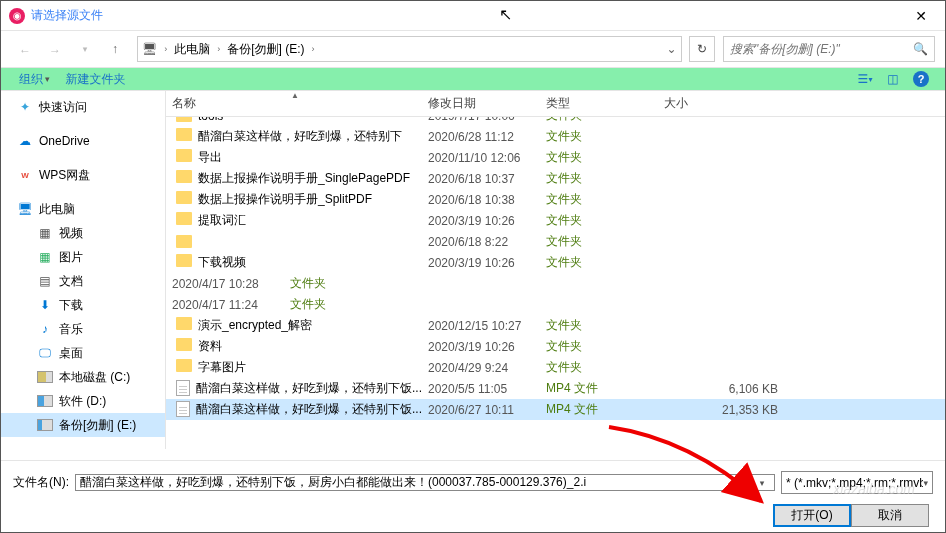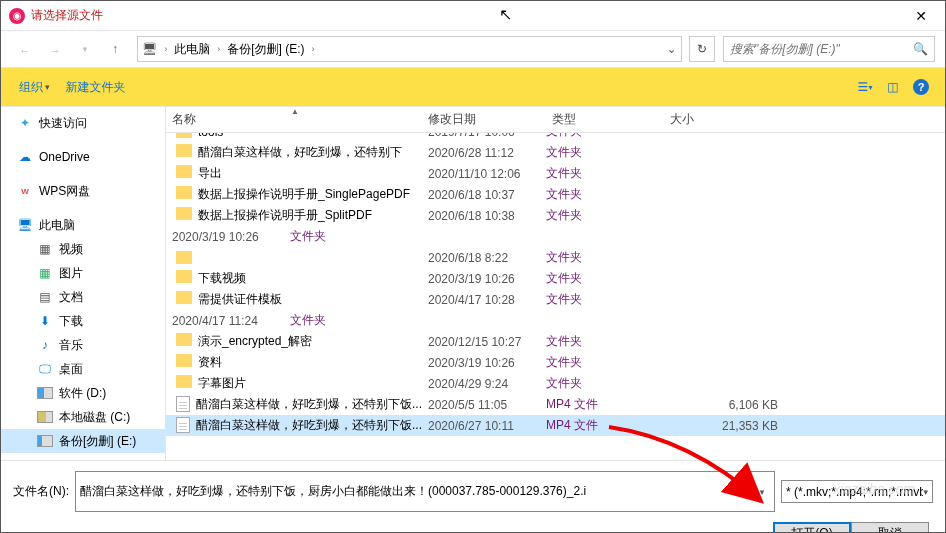--- a/index.html
+++ b/index.html
@@ -1,35 +1,35 @@
 <!DOCTYPE html>
 <html><head>
 <meta charset="utf-8">
 <style>
 * { box-sizing: border-box; margin: 0; padding: 0; font-family: "Microsoft YaHei", "Segoe UI", sans-serif; font-size: 12px; }
 body { background: #fff; width: 946px; height: 533px; overflow: hidden; border: 1px solid #555; position: relative; }
 
 .titlebar { height: 30px; display: flex; align-items: center; padding: 0 2px 0 8px; border-bottom: 1px solid #e5e5e5; }
 .titlebar .icon { width: 16px; height: 16px; border-radius: 50%; background: #e91e63; margin-right: 6px; display: flex; align-items: center; justify-content: center; color: #fff; font-size: 10px; }
-.titlebar .title { flex: 1; color: #b91c1c; font-family: Liberation Mono, monospace; }
+.titlebar .title { flex: 1; color: #3b82f6; font-family: Liberation Mono, monospace; }
 .titlebar .close { width: 44px; height: 28px; display: flex; align-items: center; justify-content: center; font-size: 14px; cursor: pointer; }
 
 .navbar { height: 36px; display: flex; align-items: center; padding: 0 10px; gap: 2px; }
 .navbtn { width: 28px; height: 28px; display: flex; align-items: center; justify-content: center; color: #666; cursor: pointer; border-radius: 2px; }
 .navbtn.disabled { color: #bbb; cursor: default; }
 .addrbar { flex: 1; height: 26px; border: 1px solid #ccc; display: flex; align-items: center; margin: 0 6px; background: #fff; }
 .addr-seg { padding: 0 4px; height: 100%; display: flex; align-items: center; cursor: pointer; }
 .addr-chev { color: #666; font-size: 9px; padding: 0 3px; }
 .addr-dd { width: 20px; text-align: center; color: #666; border-left: 1px solid transparent; height: 100%; display: flex; align-items: center; justify-content: center; }
 .addr-refresh { width: 26px; height: 26px; border: 1px solid #ccc; display: flex; align-items: center; justify-content: center; margin-left: -1px; cursor: pointer; color: #444; }
 .searchbox { width: 212px; height: 26px; border: 1px solid #ccc; display: flex; align-items: center; margin-left: 6px; }
 .searchbox input { flex: 1; border: none; outline: none; padding: 0 6px; color: #666; font-style: italic; background: transparent; }
 .searchbox .sbtn { width: 26px; display: flex; align-items: center; justify-content: center; color: #555; }
 
-.toolbar { height: 40px; border-top: 1px solid #e5e5e5; border-bottom: 1px solid #e5e5e5; background: #fde047; display: flex; align-items: center; padding: 0 10px; }
+.toolbar { height: 24px; border-top: 1px solid #e5e5e5; border-bottom: 1px solid #e5e5e5; background: #86efac; display: flex; align-items: center; padding: 0 10px; }
 .toolbar .tbtn { padding: 4px 8px; color: #1a72c8; cursor: pointer; display: flex; align-items: center; gap: 2px; }
 .toolbar .spacer { flex: 1; }
 .toolbar .iconbtn { width: 24px; height: 24px; display: flex; align-items: center; justify-content: center; color: #1a72c8; cursor: pointer; margin: 0 2px; }
 .help-icon { width: 16px; height: 16px; border-radius: 50%; background: #1a72c8; color: #fff; display: flex; align-items: center; justify-content: center; font-size: 11px; font-weight: bold; }
 
 .main { display: flex; height: 358px; }
 .sidebar { width: 165px; border-right: 1px solid #e5e5e5; overflow: hidden; padding-top: 4px; }
 .tree-item { display: flex; align-items: center; height: 24px; padding-left: 16px; cursor: pointer; gap: 6px; }
 .tree-item.child { padding-left: 36px; }
 .tree-item.selected { background: #cce8ff; }
@@ -46,41 +46,41 @@
 .ti-desk { color: #0078d4; }
 .ti-drive-c { width: 16px; height: 12px; background: linear-gradient(to right, #d4c36e 60%, #ddd 60%); border: 1px solid #999; }
 .ti-drive-d { width: 16px; height: 12px; background: linear-gradient(to right, #4aa3df 40%, #ddd 40%); border: 1px solid #999; }
 .ti-drive-e { width: 16px; height: 12px; background: linear-gradient(to right, #4aa3df 30%, #ddd 30%); border: 1px solid #999; }
 
 .filepane { flex: 1; overflow: hidden; display: flex; flex-direction: column; }
 .colheader { height: 26px; display: flex; align-items: center; border-bottom: 1px solid #e5e5e5; color: #444; position: relative; }
 .colheader > div { padding: 0 6px; height: 100%; display: flex; align-items: center; font-family: Liberation Mono, monospace; }
 .col-name { width: 256px; }
 .col-date { width: 118px; }
-.col-type { width: 118px; margin-left: 6px; }
+.col-type { width: 118px; }
 .col-size { width: 140px; }
 .sort-ind { position: absolute; left: 125px; top: 0; color: #666; font-size: 8px; }
 
 .filelist { flex: 1; overflow: hidden; }
 .file-row { height: 21px; display: flex; align-items: center; cursor: pointer; }
 .file-row.selected { background: #cce8ff; }
 .file-row .fname { width: 256px; padding-left: 10px; display: flex; align-items: flex-start; gap: 6px; overflow: hidden; white-space: nowrap; }
 .file-row .fname span { overflow: hidden; text-overflow: ellipsis; }
 .file-row .fdate { width: 118px; padding-left: 6px; color: #555; }
-.file-row .ftype { width: 118px; padding-left: 6px; color: #701a75; }
+.file-row .ftype { width: 118px; padding-left: 6px; color: #4d7c0f; }
 .file-row .fsize { width: 140px; padding-right: 20px; text-align: right; color: #555; }
 .folder-icon { width: 16px; height: 13px; background: #ffd86b; border-radius: 1px; position: relative; flex-shrink: 0; }
 .folder-icon::before { content: ""; position: absolute; top: -3px; left: 0; width: 7px; height: 3px; background: #ffd86b; border-radius: 1px 1px 0 0; }
 .file-icon { width: 14px; height: 16px; background: #fff; border: 1px solid #aaa; flex-shrink: 0; position: relative; }
 .file-icon::after { content: ""; position: absolute; top: 5px; left: 2px; right: 2px; height: 1px; background: #ccc; box-shadow: 0 3px 0 #ccc, 0 6px 0 #ccc; }
 
 .footer { position: absolute; bottom: 0; left: 0; right: 0; height: 72px; border-top: 1px solid #e5e5e5; background: #fff; padding: 10px 12px; }
 .footer-row { display: flex; align-items: center; gap: 6px; margin-bottom: 10px; }
 .footer-label { white-space: nowrap; }
-.fname-input { flex: 1; height: 41px; border: 1px solid #888; padding: 0 4px; display: flex; align-items: center; position: relative; }
+.fname-input { flex: 1; height: 17px; border: 1px solid #888; padding: 0 4px; display: flex; align-items: center; position: relative; }
 .fname-input input { flex: 1; border: none; outline: none; }
 .fname-dd { width: 16px; text-align: center; color: #555; font-size: 9px; }
 .filter-select { width: 152px; height: 23px; border: 1px solid #888; padding: 0 4px; display: flex; align-items: center; justify-content: space-between; white-space: nowrap; overflow: hidden; }
 .footer-btns { display: flex; justify-content: flex-end; padding-right: 4px; }
 .dlg-btn { min-width: 78px; height: 23px; border: 1px solid #888; background: #e1e1e1; cursor: pointer; display: flex; align-items: center; justify-content: center; }
 .dlg-btn.primary { border: 2px solid #0078d4; }
 
 .red-arrow { position: absolute; pointer-events: none; }
 .cursor { position: absolute; left: 498px; top: 4px; font-size: 16px; color: #000; pointer-events: none; }
 .watermark { position: absolute; right: 30px; bottom: 35px; color: #ccc; font-size: 14px; font-style: italic; pointer-events: none; opacity: 0.6; }
@@ -172,29 +172,29 @@
     <div class="tree-item child">
         <span class="tree-icon ti-music">♪</span>
         <span>音乐</span>
       </div>
     <div class="tree-item child">
         <span class="tree-icon ti-desk">🖵</span>
         <span>桌面</span>
       </div>
     <div class="tree-item child">
         <span class="tree-icon">
+          <span class="ti-drive-c"></span>
+        </span>
+        <span>本地磁盘 (C:)</span>
+      </div>
+    <div class="tree-item child">
+        <span class="tree-icon">
           <span class="ti-drive-d"></span>
         </span>
         <span>软件 (D:)</span>
-      </div>
-    <div class="tree-item child">
-        <span class="tree-icon">
-          <span class="ti-drive-c"></span>
-        </span>
-        <span>本地磁盘 (C:)</span>
       </div>
     <div class="tree-item child selected">
         <span class="tree-icon">
           <span class="ti-drive-e"></span>
         </span>
         <span>备份[勿删] (E:)</span>
       </div>
   </div>
 
   <div class="filepane">
@@ -245,20 +245,24 @@
         <div class="file-row">
           <div class="fname">
             <span class="folder-icon"></span>
             <span>数据上报操作说明手册_SplitPDF</span>
           </div>
           <div class="fdate">2020/6/18 10:38</div>
           <div class="ftype">文件夹</div>
           <div class="fsize"></div>
         </div>
         <div class="file-row">
+          <div class="fname">
+            <span class="folder-icon"></span>
+            <span>提取词汇</span>
+          </div>
           <div class="fdate">2020/3/19 10:26</div>
           <div class="ftype">文件夹</div>
           <div class="fsize"></div>
         </div>
         <div class="file-row">
           <div class="fname">
             <span class="folder-icon"></span>
           </div>
           <div class="fdate">2020/6/18 8:22</div>
           <div class="ftype">文件夹</div>
@@ -267,24 +271,20 @@
         <div class="file-row">
           <div class="fname">
             <span class="folder-icon"></span>
             <span>下载视频</span>
           </div>
           <div class="fdate">2020/3/19 10:26</div>
           <div class="ftype">文件夹</div>
           <div class="fsize"></div>
         </div>
         <div class="file-row">
-          <div class="fname">
-            <span class="folder-icon"></span>
-            <span>需提供证件模板</span>
-          </div>
           <div class="fdate">2020/4/17 10:28</div>
           <div class="ftype">文件夹</div>
           <div class="fsize"></div>
         </div>
         <div class="file-row">
           <div class="fdate">2020/4/17 11:24</div>
           <div class="ftype">文件夹</div>
           <div class="fsize"></div>
         </div>
         <div class="file-row">

